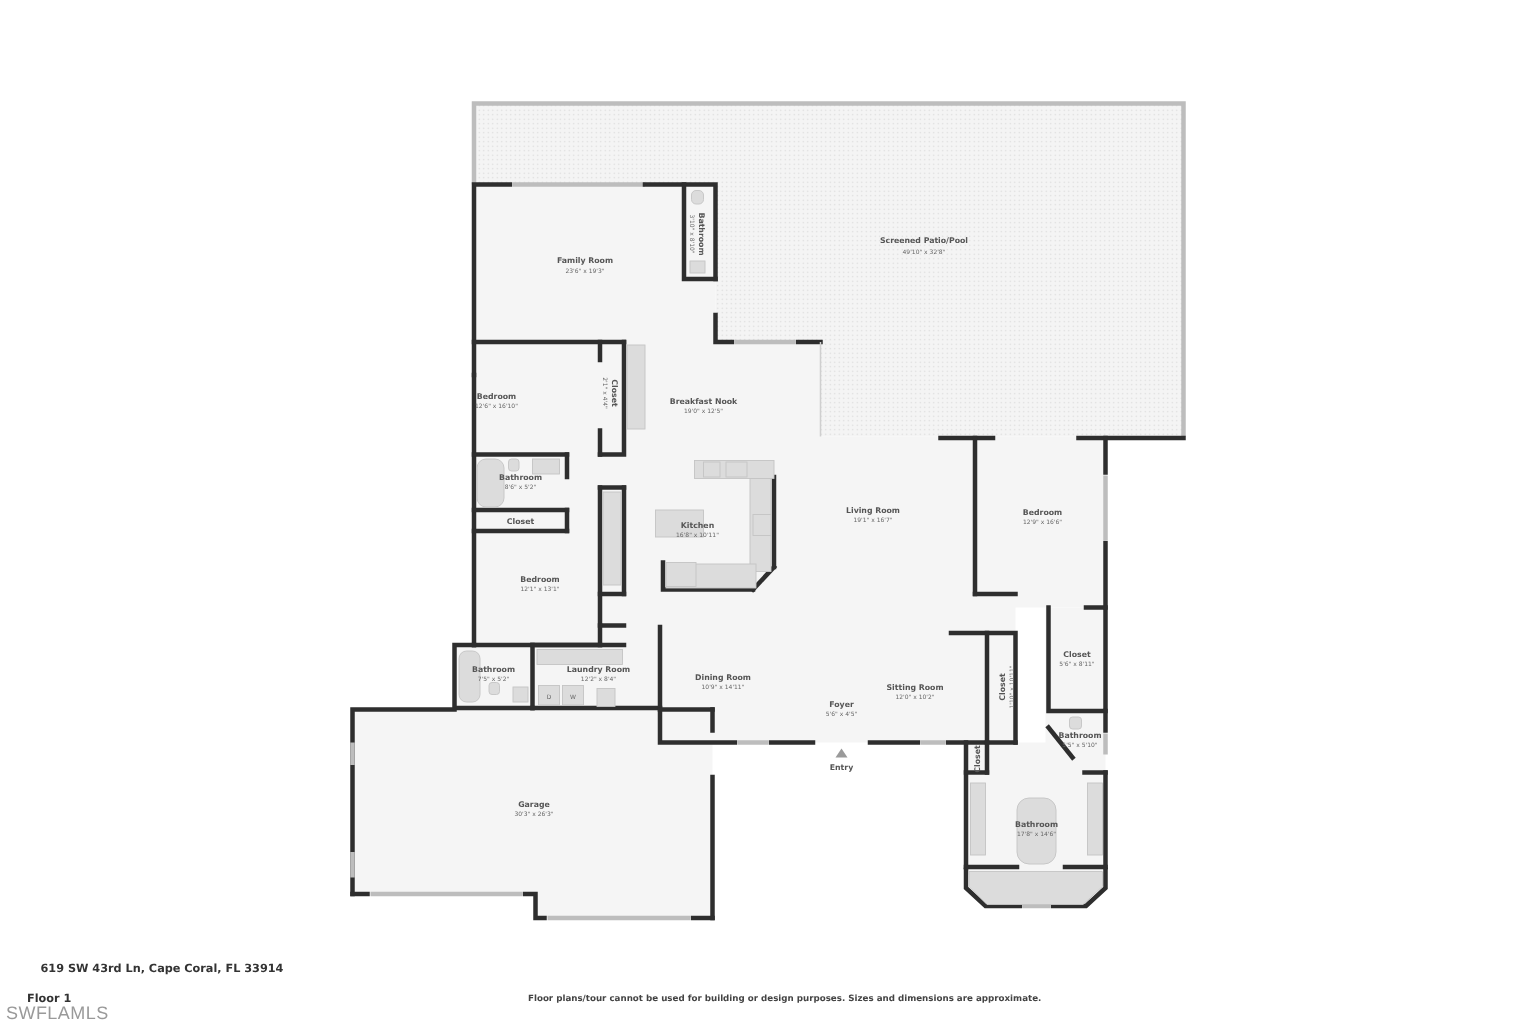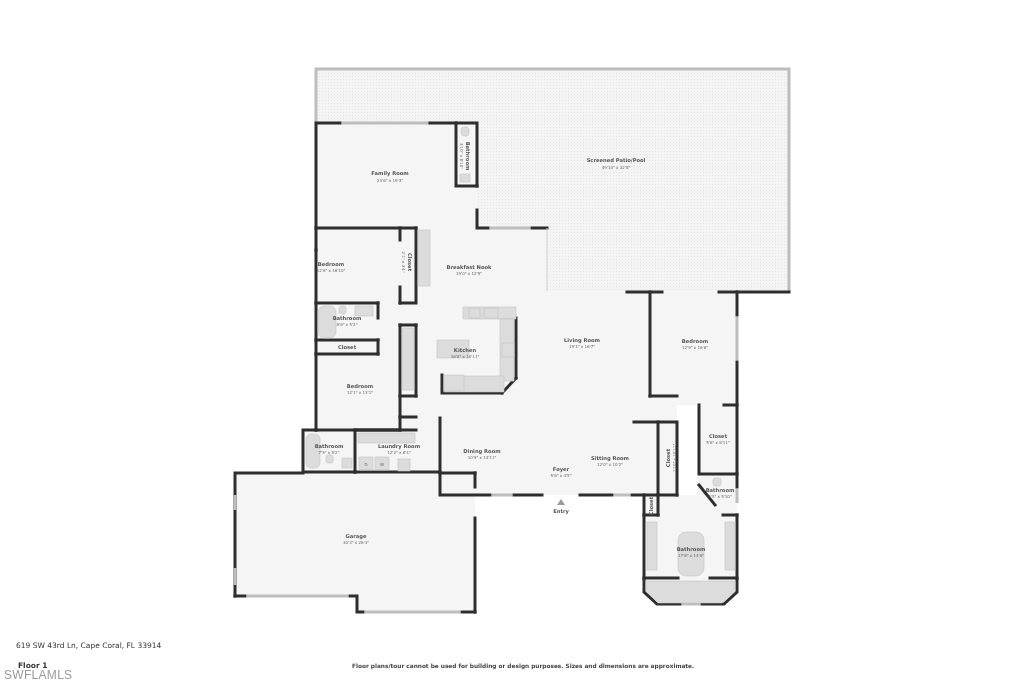--- a/index.html
+++ b/index.html
@@ -4,21 +4,21 @@
   <style>
     html, body { margin: 0; padding: 0; background: #ffffff; }
     body { width: 1024px; height: 682px; position: relative; overflow: hidden; font-family: "DejaVu Sans", sans-serif; }
     #plan { position: absolute; left: 0; top: 0; width: 1024px; height: 682px; }
     .room-name { font-family: "DejaVu Sans", sans-serif; font-size: 5.2px; fill: #555; text-anchor: middle; font-weight: bold; }
     .room-dim { font-family: "DejaVu Sans", sans-serif; font-size: 4px; fill: #666; text-anchor: middle; }
     .wall { stroke: #2e2e2e; stroke-width: 3; fill: none; stroke-linecap: square; }
     .thin { stroke: #cfcfcf; stroke-width: 1; fill: none; }
     .window { stroke: #bdbdbd; stroke-width: 3; fill: none; }
     .fixture { fill: #dcdcdc; stroke: #c4c4c4; stroke-width: 0.6; }
-    .address { position: absolute; left: 16px; top: 641px; font-size: 7.5px; font-weight: normal; color: #333; font-family: "DejaVu Sans", sans-serif; }
+    .address { position: absolute; left: 27px; top: 641px; font-size: 7.5px; font-weight: bold; color: #333; font-family: "DejaVu Sans", sans-serif; }
     .floor { position: absolute; left: 18px; top: 661px; font-size: 7.5px; font-weight: bold; color: #333; font-family: "DejaVu Sans", sans-serif; }
     .watermark { position: absolute; left: 4px; top: 668px; font-size: 12px; color: #9a9a9a; font-family: Liberation Sans, sans-serif; letter-spacing: 0.3px; }
     .disclaimer { position: absolute; left: 352px; top: 663px; font-size: 5.8px; font-weight: bold; color: #444; font-family: "DejaVu Sans", sans-serif; }
   </style>
 </head>
 <body>
 
 <svg id="plan" viewBox="0 0 1024 682" xmlns="http://www.w3.org/2000/svg">
   <defs>
     <pattern id="dots" width="3" height="3" patternUnits="userSpaceOnUse">

